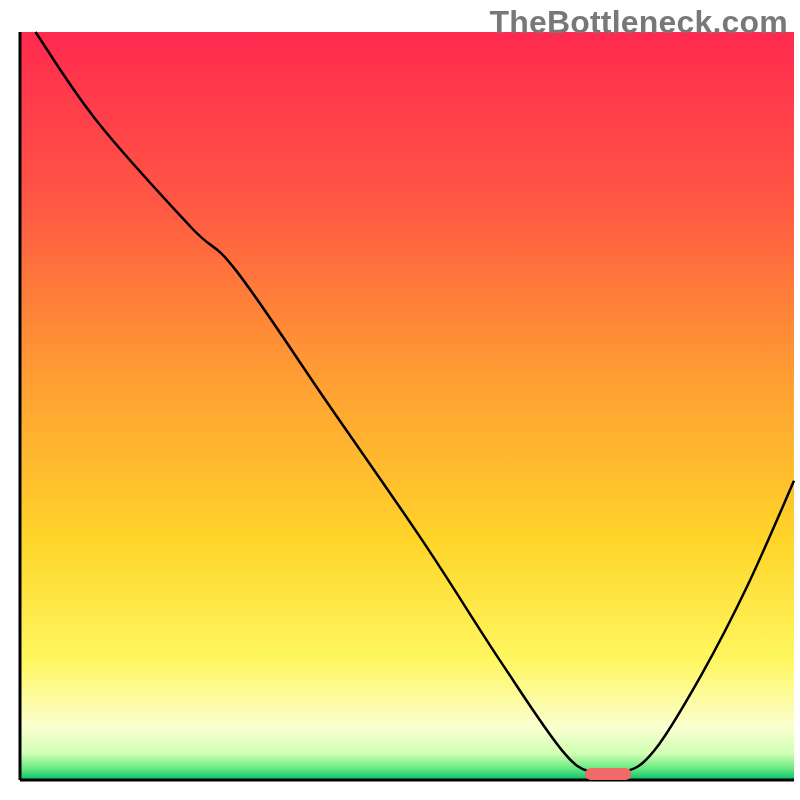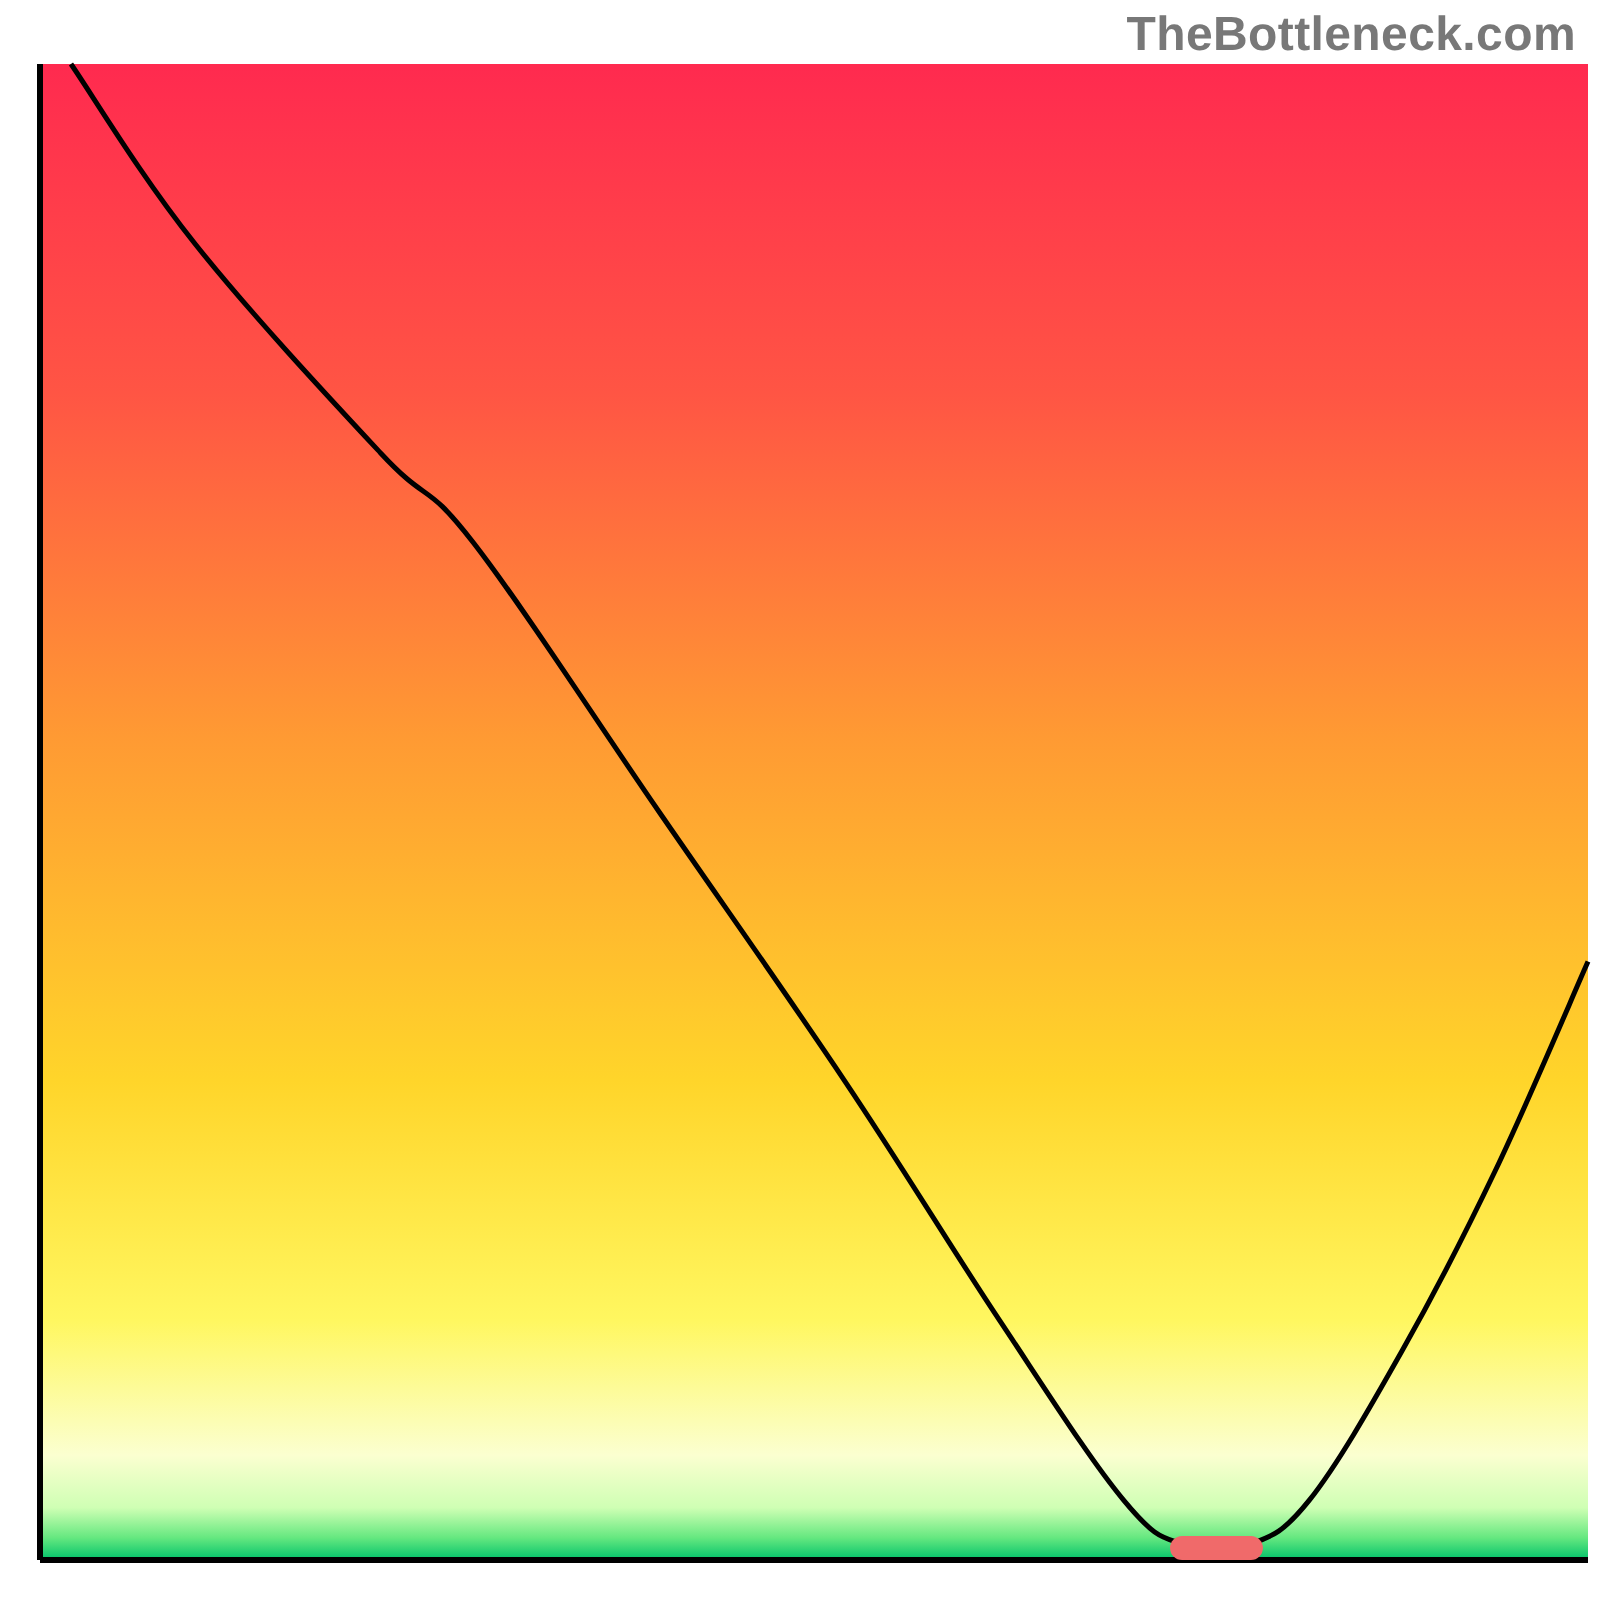--- a/index.html
+++ b/index.html
@@ -13,21 +13,21 @@
   }
   .chart-wrap {
     position: relative;
     width: 800px;
     height: 800px;
   }
   .watermark {
     position: absolute;
     top: 4px;
     right: 12px;
-    font-size: 24px;
+    font-size: 32px;
     font-weight: 600;
     color: #787878;
     letter-spacing: 0.2px;
     z-index: 30;
   }
   svg {
     position: absolute;
     left: 0;
     top: 0;
   }

